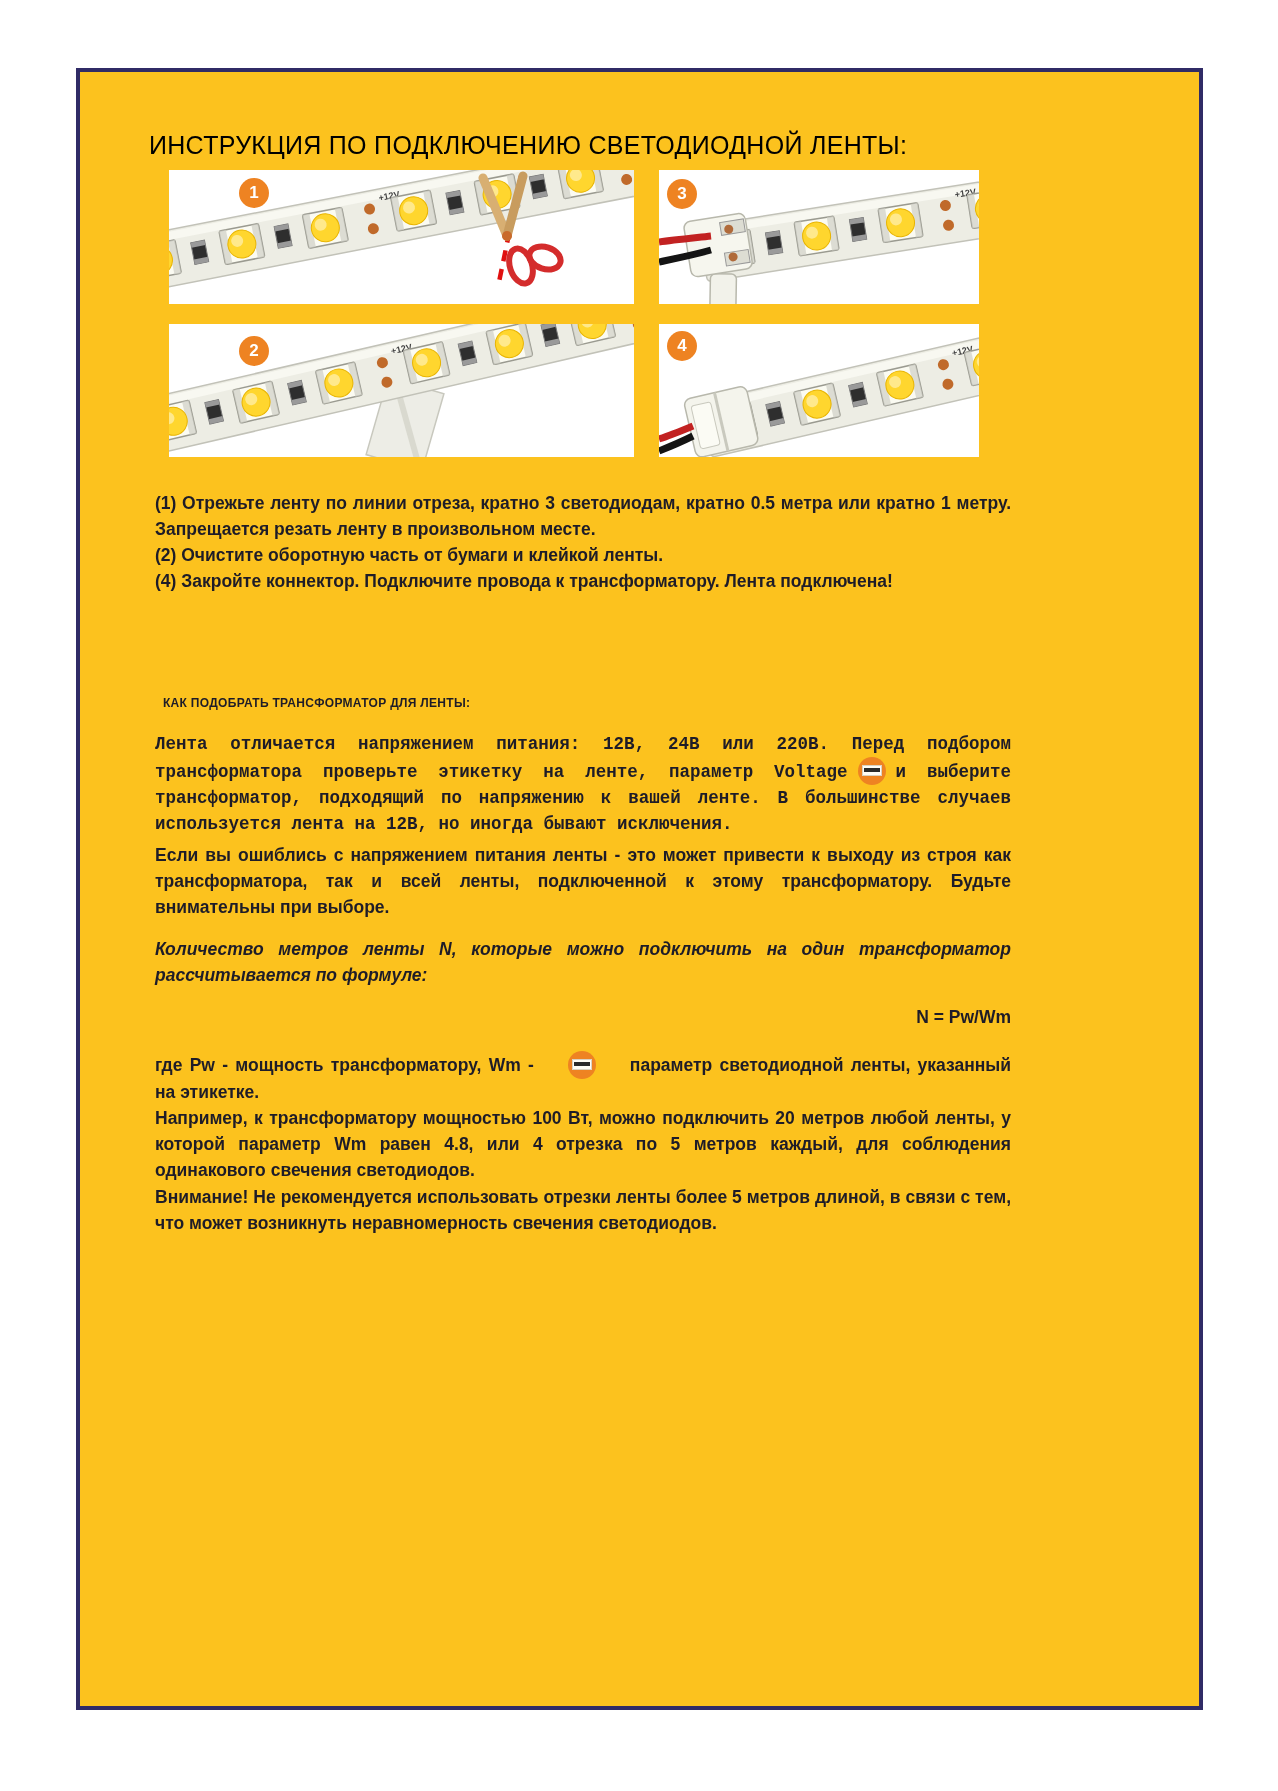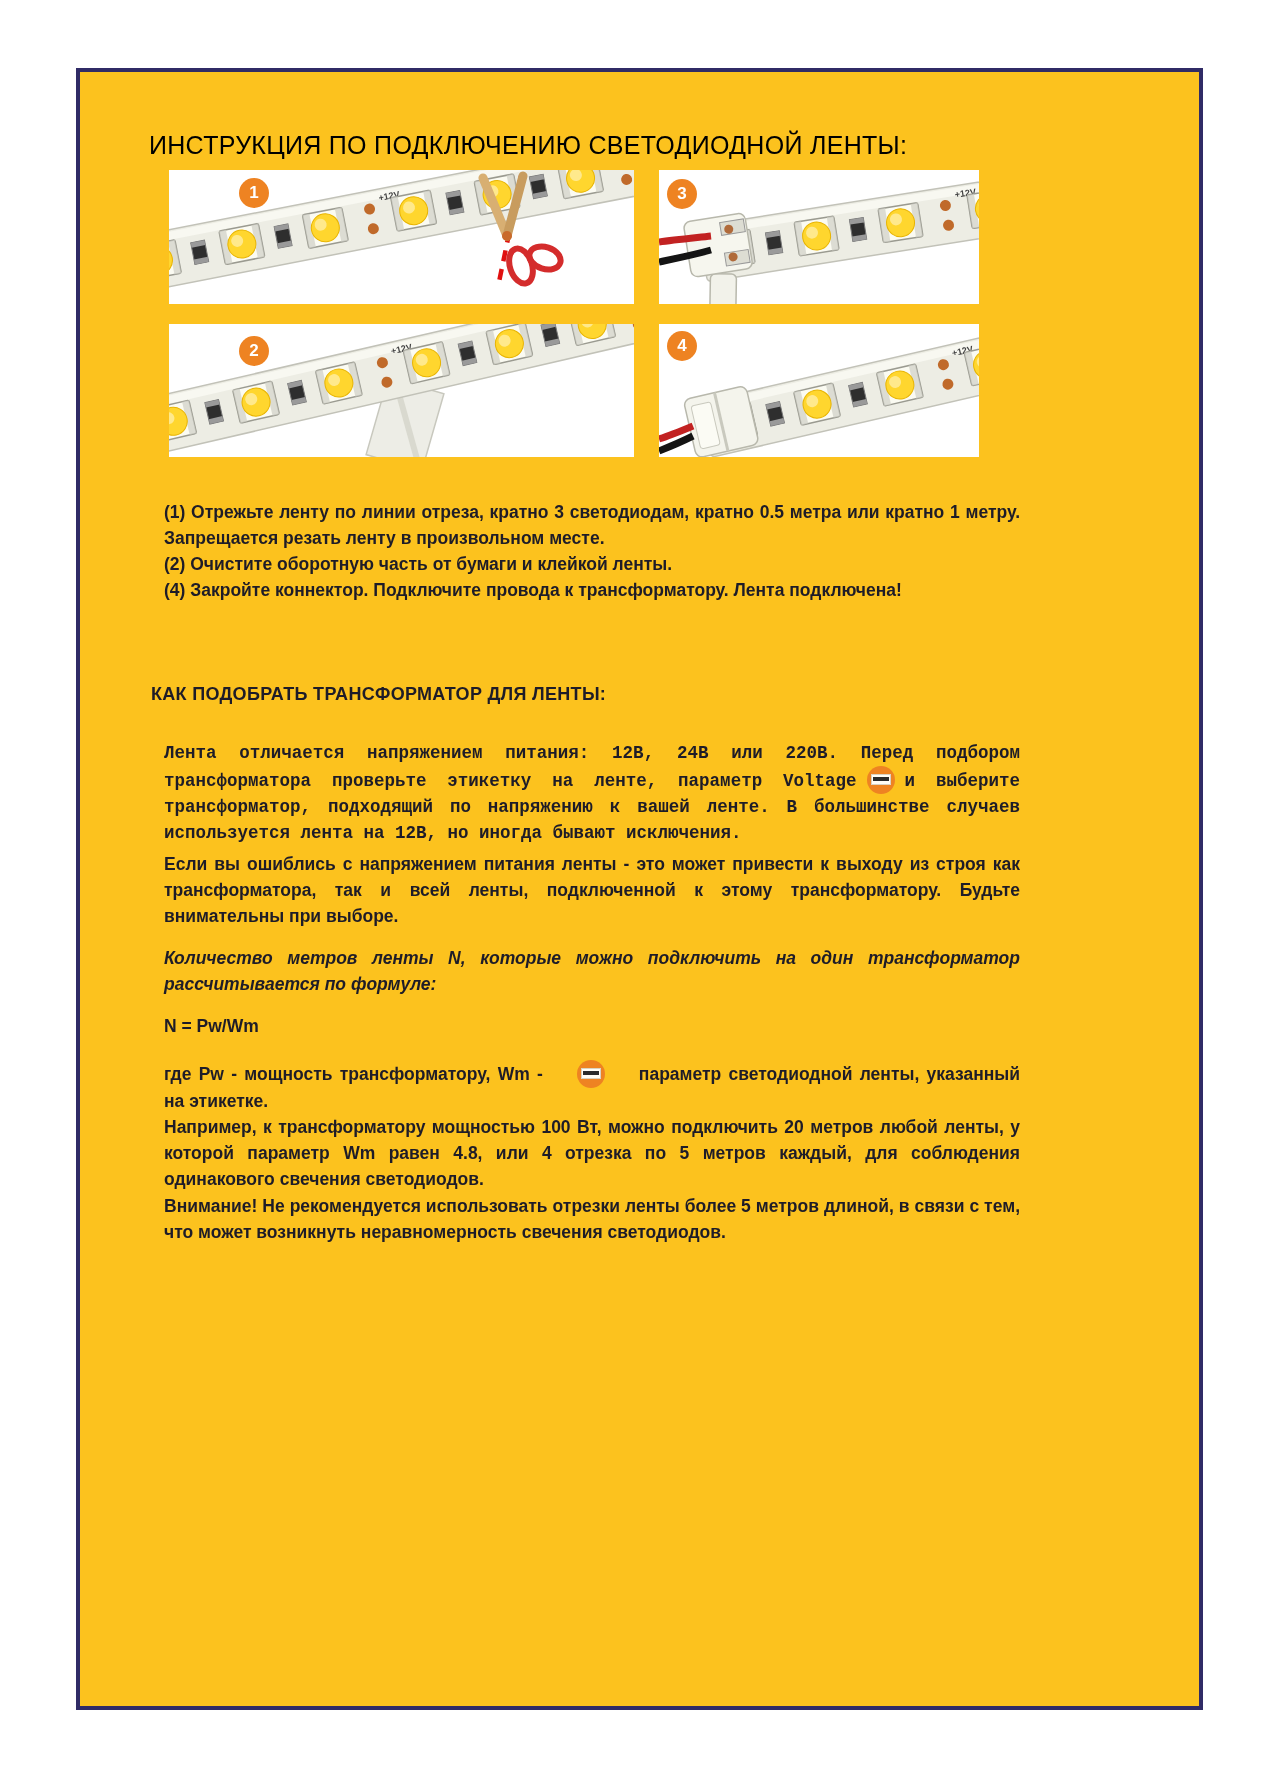--- a/index.html
+++ b/index.html
@@ -14,30 +14,30 @@
   .panel-3{left:579px;top:98px;width:320px;height:134px;}
   .panel-4{left:579px;top:252px;width:320px;height:133px;}
   .panel svg{position:absolute;left:0;top:0;}
   .badge{position:absolute;width:30px;height:30px;border-radius:50%;background:#EE8322;
          color:#fff;font-weight:bold;font-size:17px;display:flex;align-items:center;
          justify-content:center;z-index:5;}
   .badge-1{left:70px;top:8px;}
   .badge-2{left:70px;top:12px;}
   .badge-3{left:8px;top:9px;}
   .badge-4{left:8px;top:7px;}
-  .para{position:absolute;left:71px;width:856px;margin:13px;color:#1E1C28;font-weight:bold;
+  .para{position:absolute;left:71px;width:856px;margin:4px;color:#1E1C28;font-weight:bold;
         font-size:17.5px;line-height:26px;text-align:justify;}
   .para p{margin:0;}
   .steps{top:414px;}
-  .section-heading{position:absolute;left:71px;top:612px;margin:0;color:#1E1C28;
-        font-weight:bold;font-size:18px;letter-spacing:0.3px;}
+  .section-heading{position:absolute;left:71px;top:612px;margin:12px;color:#1E1C28;
+        font-weight:bold;font-size:12px;letter-spacing:0.3px;}
   .p-voltage{top:655px;font-family:Liberation Mono, monospace;}
   .p-wrongv{top:766px;}
   .p-formula-intro{top:860px;font-style:italic;}
-  .formula{top:928px;text-align:left;}
+  .formula{top:928px;text-align:right;}
   .p-legend{top:975px;}
   .p-attention{top:1108px;}
   .tagicon{display:inline-block;position:relative;width:28px;height:28px;border-radius:50%;
         background:#EE8322;vertical-align:-8px;}
   .tagicon .lbl{position:absolute;left:4px;top:8px;width:20px;height:11px;background:#fffdf6;
         border-radius:1px;box-shadow:0 0 0 1px #d9d2c2 inset;}
   .tagicon .lbl .mark{position:absolute;left:2px;top:3px;width:16px;height:4px;background:#2b2b2b;}
   .icon-voltage{margin:0 10px;}
   .icon-wm{margin:0 34px;}
 </style>

